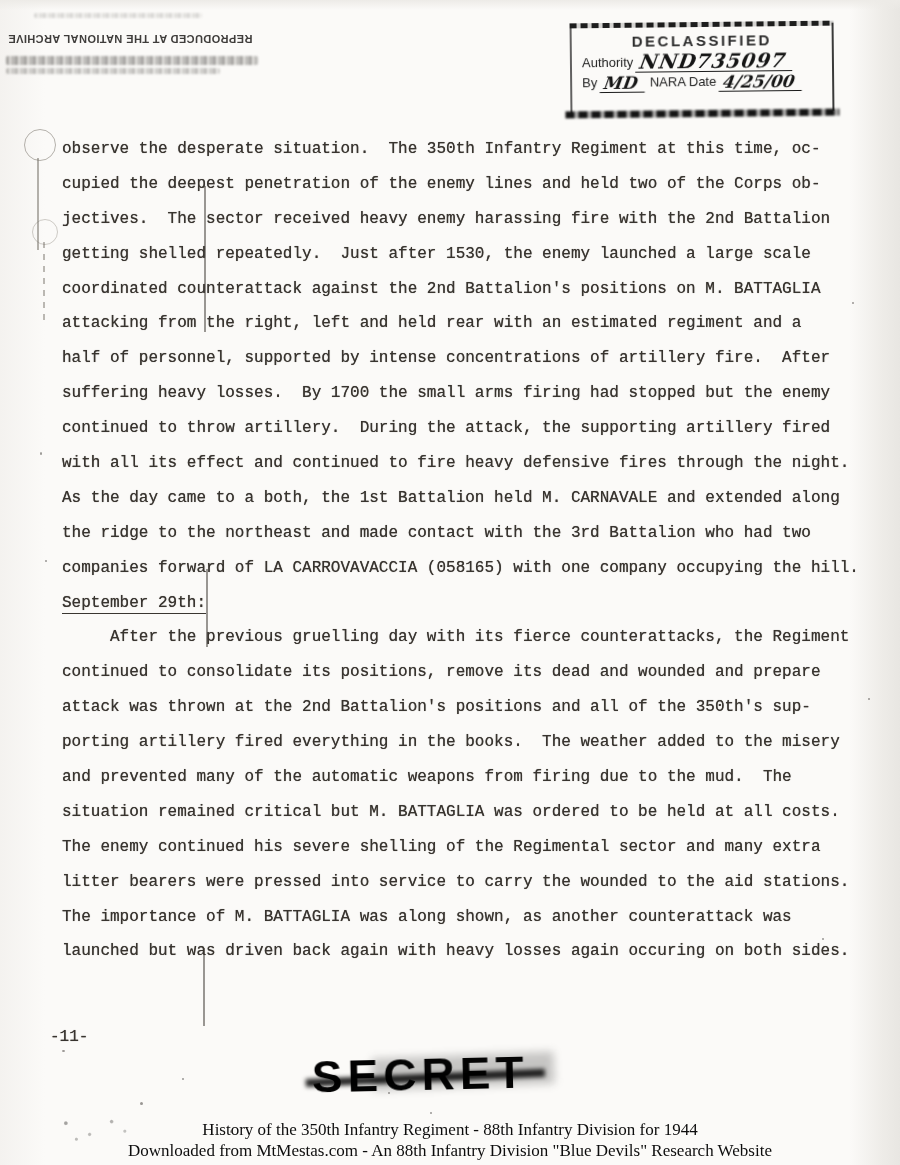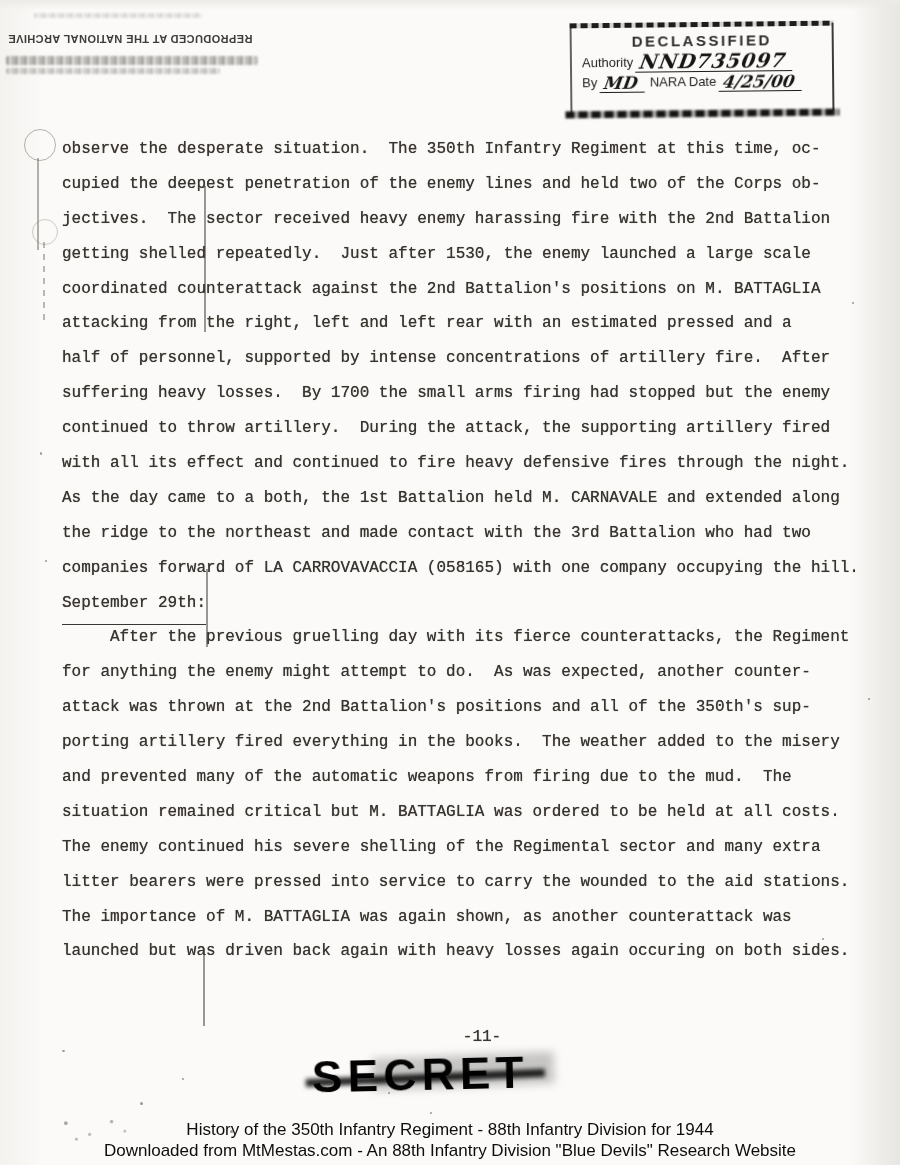--- a/index.html
+++ b/index.html
@@ -54,41 +54,41 @@
   .hand-by{font-size:17px;}
   .hand-date{font-size:17px;}
   
   .body-text{
     position:absolute;left:62px;top:140px;width:812px;
     font-family:"Liberation Mono","DejaVu Sans Mono",monospace;font-size:16px;
     color:#38342f;text-shadow:0 0 .7px rgba(56,52,47,.85);
   }
   .doc-line{height:34.9px;white-space:pre;}
   .doc-line span{white-space:pre;}
-  .doc-line.heading span{border-bottom:1.7px solid #3a3631;padding-bottom:12px;}
+  .doc-line.heading span{border-bottom:1.7px solid #3a3631;padding-bottom:1px;}
   .page-number{
-    position:absolute;left:76px;top:1028px;width:812px;text-align:center;
+    position:absolute;left:50px;top:1028px;width:812px;text-align:left;
     font-family:"Liberation Mono","DejaVu Sans Mono",monospace;font-size:16px;
     color:#38342f;text-shadow:0 0 .7px rgba(56,52,47,.85);
   }
   
   .secret{
     position:absolute;left:316px;top:1051px;
     font-family:"Liberation Sans",sans-serif;font-weight:900;font-size:44px;line-height:48px;
     letter-spacing:5px;color:#131313;transform:rotate(-1.3deg) scaleX(1.04);
     filter:blur(.7px) contrast(1.15);
   }
   .secret::before{content:"";position:absolute;left:28%;right:-12%;top:5px;height:32px;
     background:rgba(25,25,25,.22);filter:blur(4px);transform:rotate(-1deg);}
   .secret::after{content:"";position:absolute;left:-6px;right:-16px;top:23px;height:8px;
     background:rgba(14,14,14,.85);filter:blur(2px);transform:rotate(-1.2deg);}
   
   .footer{position:absolute;left:0;top:1119px;width:900px;text-align:center;
     color:#0d0d0d;filter:blur(.25px);}
-  .footer-line{font-size:17px;line-height:21px;font-family:Liberation Sans, sans-serif;}
+  .footer-line{font-size:17px;line-height:21px;font-family:Liberation Serif, serif;}
   .footer-smudge{position:absolute;left:50px;top:1112px;width:88px;height:32px;opacity:.75;
     background:
       radial-gradient(circle at 18% 35%,rgba(40,38,35,.55) 1.2px,transparent 2.4px),
       radial-gradient(circle at 45% 70%,rgba(40,38,35,.4) 1px,transparent 2.2px),
       radial-gradient(circle at 70% 30%,rgba(40,38,35,.45) 1.1px,transparent 2.3px),
       radial-gradient(circle at 85% 60%,rgba(40,38,35,.35) 1px,transparent 2px),
       radial-gradient(circle at 30% 85%,rgba(40,38,35,.4) 1px,transparent 2px);
     filter:blur(.4px);}
   
   .speck{position:absolute;border-radius:50%;background:rgba(55,52,48,.5);filter:blur(.3px);}
@@ -124,38 +124,38 @@
   </div>
 </div>
 
 <div class="body-text">
 
 <div class="doc-line"><span>observe the desperate situation.  The 350th Infantry Regiment at this time, oc-</span></div>
     <div class="doc-line"><span>cupied the deepest penetration of the enemy lines and held two of the Corps ob-</span></div>
     <div class="doc-line"><span>jectives.  The sector received heavy enemy harassing fire with the 2nd Battalion</span></div>
     <div class="doc-line"><span>getting shelled repeatedly.  Just after 1530, the enemy launched a large scale</span></div>
     <div class="doc-line"><span>coordinated counterattack against the 2nd Battalion's positions on M. BATTAGLIA</span></div>
-    <div class="doc-line"><span>attacking from the right, left and left rear with an estimated pressed and a</span></div>
+    <div class="doc-line"><span>attacking from the right, left and held rear with an estimated regiment and a</span></div>
     <div class="doc-line"><span>half of personnel, supported by intense concentrations of artillery fire.  After</span></div>
     <div class="doc-line"><span>suffering heavy losses.  By 1700 the small arms firing had stopped but the enemy</span></div>
     <div class="doc-line"><span>continued to throw artillery.  During the attack, the supporting artillery fired</span></div>
     <div class="doc-line"><span>with all its effect and continued to fire heavy defensive fires through the night.</span></div>
     <div class="doc-line"><span>As the day came to a both, the 1st Battalion held M. CARNAVALE and extended along</span></div>
     <div class="doc-line"><span>the ridge to the northeast and made contact with the 3rd Battalion who had two</span></div>
     <div class="doc-line"><span>companies forward of LA CARROVAVACCIA (058165) with one company occupying the hill.</span></div>
     <div class="doc-line heading"><span>September 29th:</span></div>
     <div class="doc-line"><span>     After the previous gruelling day with its fierce counterattacks, the Regiment</span></div>
-    <div class="doc-line"><span>for anything the enemy might attempt to do.  As was expected, another counter-</span></div>
+    <div class="doc-line"><span>continued to consolidate its positions, remove its dead and wounded and prepare</span></div>
     <div class="doc-line"><span>attack was thrown at the 2nd Battalion's positions and all of the 350th's sup-</span></div>
     <div class="doc-line"><span>porting artillery fired everything in the books.  The weather added to the misery</span></div>
     <div class="doc-line"><span>and prevented many of the automatic weapons from firing due to the mud.  The</span></div>
     <div class="doc-line"><span>situation remained critical but M. BATTAGLIA was ordered to be held at all costs.</span></div>
     <div class="doc-line"><span>The enemy continued his severe shelling of the Regimental sector and many extra</span></div>
     <div class="doc-line"><span>litter bearers were pressed into service to carry the wounded to the aid stations.</span></div>
-    <div class="doc-line"><span>The importance of M. BATTAGLIA was again shown, as another counterattack was</span></div>
+    <div class="doc-line"><span>The importance of M. BATTAGLIA was along shown, as another counterattack was</span></div>
     <div class="doc-line"><span>launched but was driven back again with heavy losses again occuring on both sides.</span></div>
   </div>
 
 <div class="page-number">-11-</div>
 
 <div class="secret">SECRET</div>
 
 <div class="footer-smudge"></div>
 <div class="footer">
   <div class="footer-line">History of the 350th Infantry Regiment - 88th Infantry Division for 1944</div>

